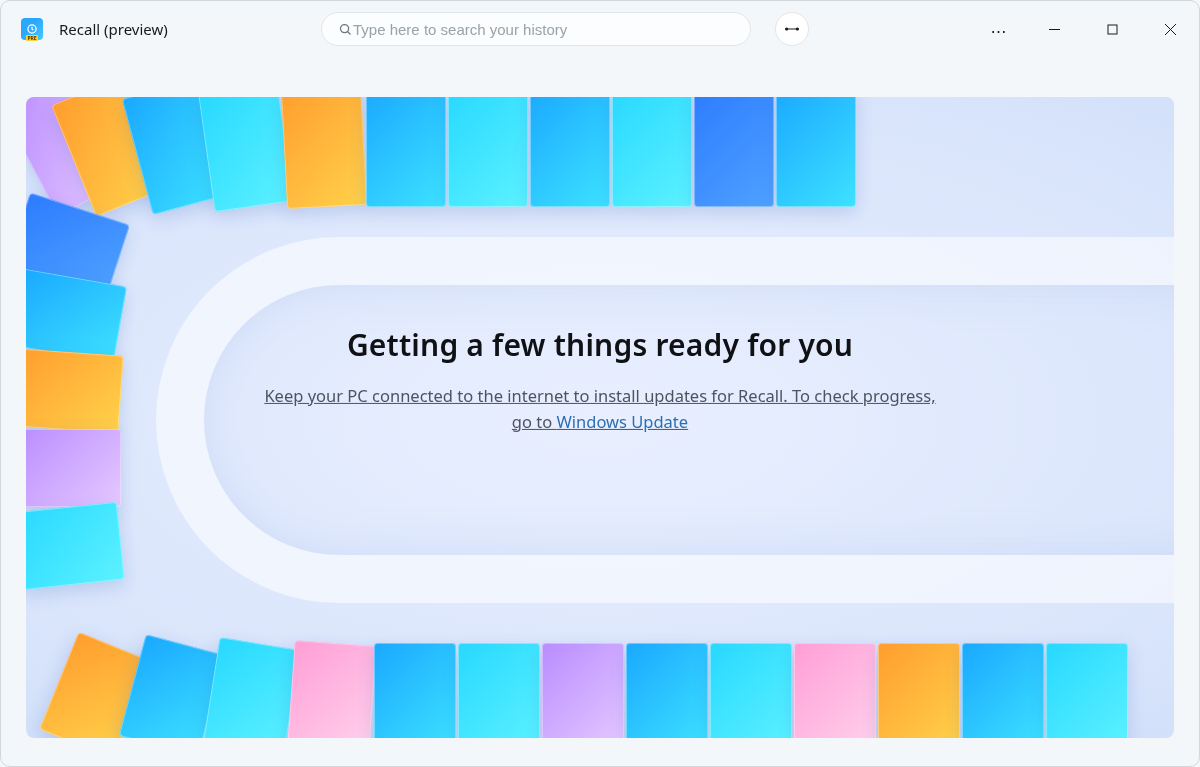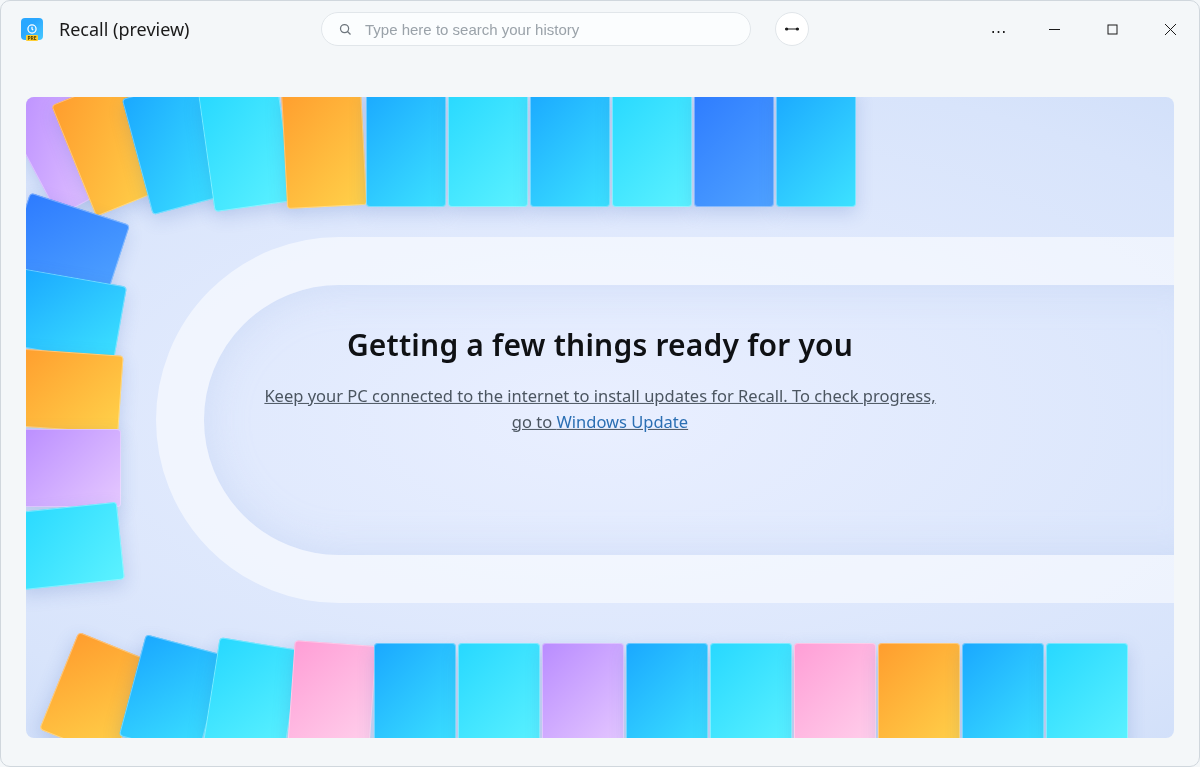--- a/index.html
+++ b/index.html
@@ -4,23 +4,23 @@
 <style>
   * { box-sizing: border-box; margin: 0; padding: 0; }
   html, body { width: 1200px; height: 767px; overflow: hidden; font-family: "Segoe UI", "Segoe UI Variable", system-ui, sans-serif; }
   body { background: #f4f7f9; border: 1px solid #d0d7dd; border-radius: 10px; display: flex; flex-direction: column; }
 
   
   .titlebar { height: 56px; display: flex; align-items: center; padding: 0 6px 0 20px; gap: 12px; }
   .app-icon { width: 22px; height: 22px; border-radius: 4px; background: linear-gradient(135deg,#2aa7ff 40%,#47c9ff 100%); position: relative; display:flex; align-items:center; justify-content:center; }
   .app-icon::after { content:"PRE"; font-size:5px; font-weight:700; color:#4a3a00; background:#ffcf33; padding:0 1px; border-radius:1px; position:absolute; bottom:-1px; }
   .app-icon svg { width:14px; height:14px; }
-  .app-title { font-size: 18px; color:#1a1a1a; margin-right: auto; margin-left: 4px; }
+  .app-title { font-size: 15px; color:#1a1a1a; margin-right: auto; margin-left: 4px; }
 
-  .search-wrap { width: 430px; height: 34px; border:1px solid #e1e6ea; border-radius: 17px; background:#fbfdfe; display:flex; align-items:center; padding:1px 16px; gap:12px; color:#888f96; }
+  .search-wrap { width: 430px; height: 34px; border:1px solid #e1e6ea; border-radius: 17px; background:#fbfdfe; display:flex; align-items:center; padding:1px 16px; color:#888f96; }
   .search-wrap input { border:none; outline:none; background:transparent; flex:1; font-size:15px; color:#333; }
   .search-wrap input::placeholder { color:#9aa2a9; }
   .search-icon { width:15px; height:15px; }
 
   .timeline-btn { width:34px; height:34px; border:1px solid #e1e6ea; border-radius:50%; background:#fff; margin-left:12px; display:flex; align-items:center; justify-content:center; color:#333; }
   .timeline-btn svg { width:16px; height:12px; }
 
   .title-spacer { flex: 0 0 140px; }
 
   .win-btn { width:46px; height:32px; display:flex; align-items:center; justify-content:center; border:none; background:transparent; color:#1a1a1a; border-radius:4px; }

